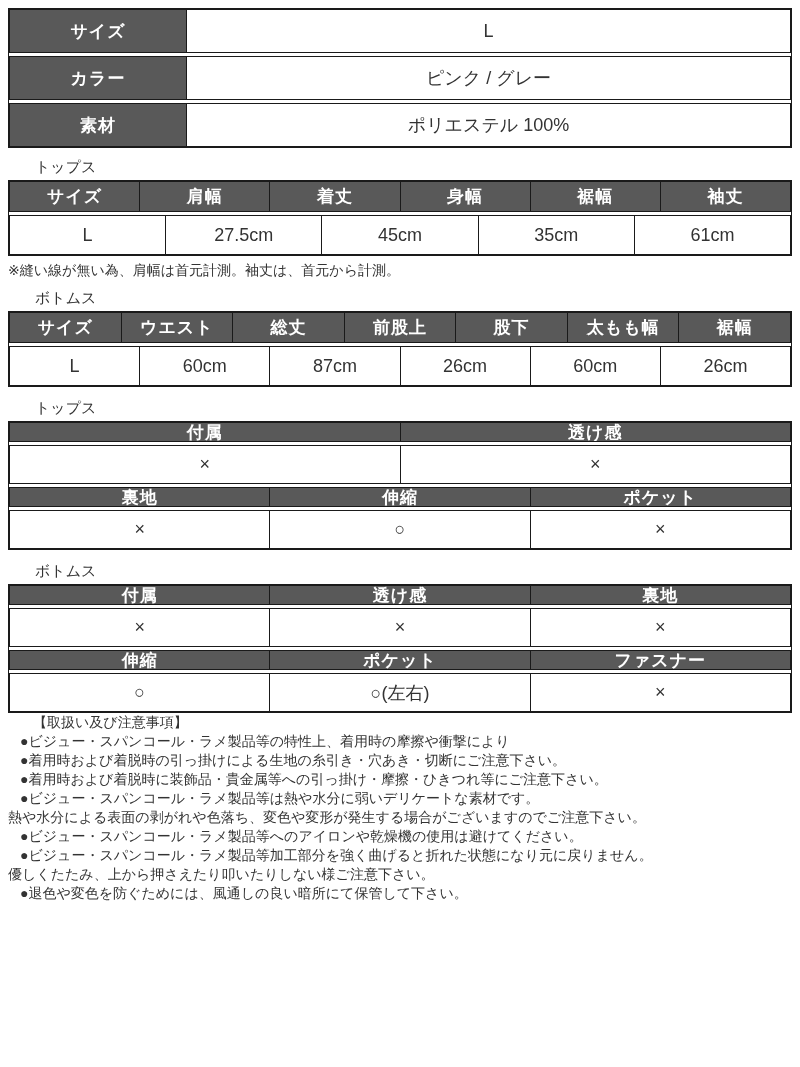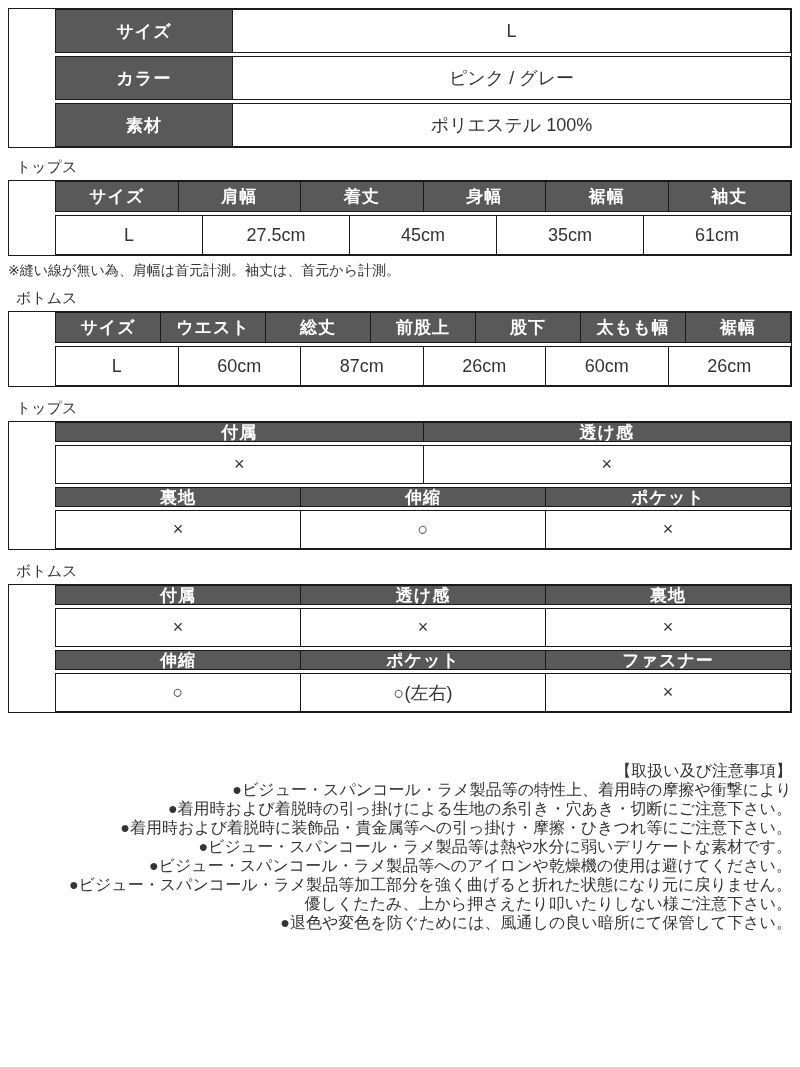--- a/index.html
+++ b/index.html
@@ -13,21 +13,21 @@
   html,body{margin:0;padding:0;}
   body{
     width:800px;min-height:1067px;background:var(--page-bg);
     font-family:"Liberation Sans","DejaVu Sans",sans-serif;
     color:var(--body-text);
   }
   .wrap{padding:8px 8px 0 8px;width:800px;}
 
   
   .tbl{border:1px solid var(--border);background:#fff;}
-  .row{display:flex;margin-left:46px;}
+  .row{display:flex;}
   .row + .row{margin-top:3px;}
   .cell{
     border:1px solid var(--border);
     display:flex;align-items:center;justify-content:center;
     text-align:center;overflow:hidden;
   }
   .cell + .cell{border-left:none;}
   .head{
     background:var(--header-bg);color:var(--header-text);
     font-weight:bold;font-size:17px;letter-spacing:1px;
@@ -40,26 +40,26 @@
   .info-value{flex:1;}
 
   
   .meas-head{height:31px;flex:1 1 0;}
   .meas-val{height:40px;flex:1 1 0;font-size:18px;}
 
   
   .feat-head{height:20px;flex:1 1 0;}
   .feat-val{height:39px;flex:1 1 0;font-size:18px;}
 
-  .sec-label{font-size:15px;color:var(--body-text);margin:10px 0 4px 8px;line-height:18px;}
+  .sec-label{font-size:15px;color:var(--body-text);margin:10px 0 4px 27px;line-height:18px;}
   .sec-label.tight{margin-top:12px;}
   .meas-note{font-size:14px;color:var(--body-text);margin:6px 0 0 0;line-height:17px;}
 
   
-  .notes{margin-top:48px;font-size:16px;line-height:19px;color:var(--body-text);text-align:right;}
+  .notes{font-size:14px;line-height:19px;color:var(--body-text);}
   .note-line{white-space:nowrap;}
   .ind0{padding-left:0;}
   .ind1{padding-left:12px;}
   .ind2{padding-left:25px;}
 </style>
 </head>
 <body>
 
 <div class="wrap">
 
@@ -164,19 +164,20 @@
       <div class="cell val feat-val">×</div>
     </div>
   </div>
 
   <div class="notes">
     <div class="note-line ind2">【取扱い及び注意事項】</div>
     <div class="note-line ind1">●ビジュー・スパンコール・ラメ製品等の特性上、着用時の摩擦や衝撃により</div>
     <div class="note-line ind1">●着用時および着脱時の引っ掛けによる生地の糸引き・穴あき・切断にご注意下さい。</div>
     <div class="note-line ind1">●着用時および着脱時に装飾品・貴金属等への引っ掛け・摩擦・ひきつれ等にご注意下さい。</div>
     <div class="note-line ind1">●ビジュー・スパンコール・ラメ製品等は熱や水分に弱いデリケートな素材です。</div>
+    <div class="note-line ind0">熱や水分による表面の剥がれや色落ち、変色や変形が発生する場合がございますのでご注意下さい。</div>
     <div class="note-line ind1">●ビジュー・スパンコール・ラメ製品等へのアイロンや乾燥機の使用は避けてください。</div>
     <div class="note-line ind1">●ビジュー・スパンコール・ラメ製品等加工部分を強く曲げると折れた状態になり元に戻りません。</div>
     <div class="note-line ind0">優しくたたみ、上から押さえたり叩いたりしない様ご注意下さい。</div>
     <div class="note-line ind1">●退色や変色を防ぐためには、風通しの良い暗所にて保管して下さい。</div>
   </div>
 
 </div>
 
 </body></html>

